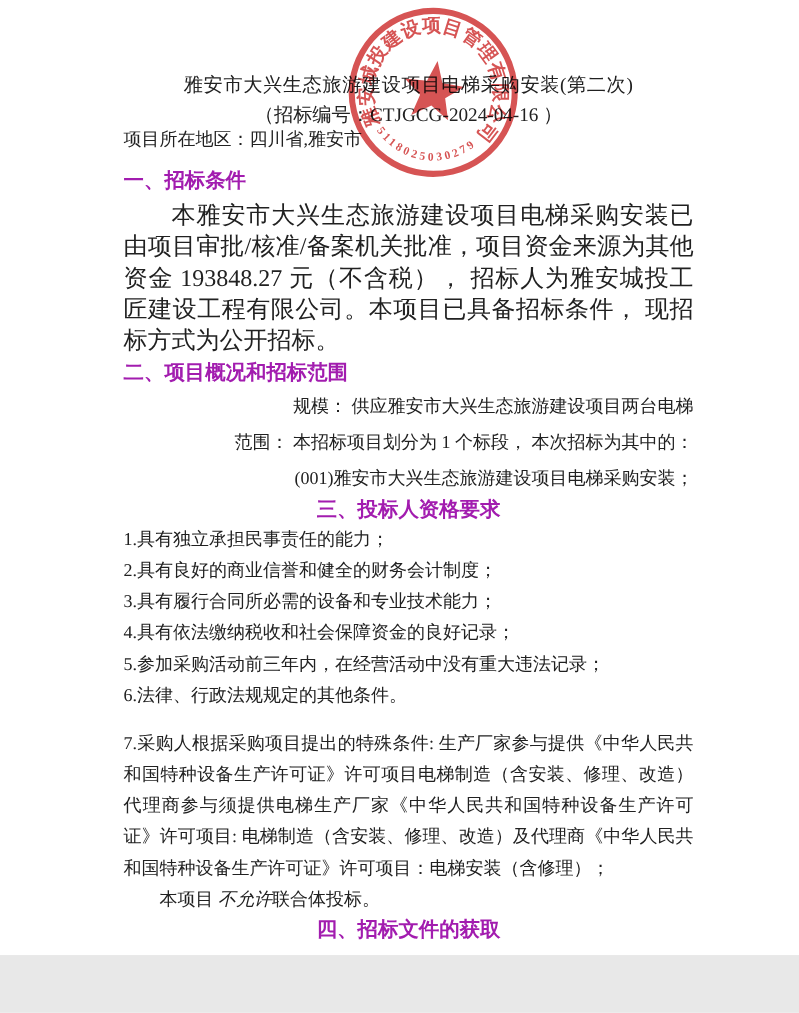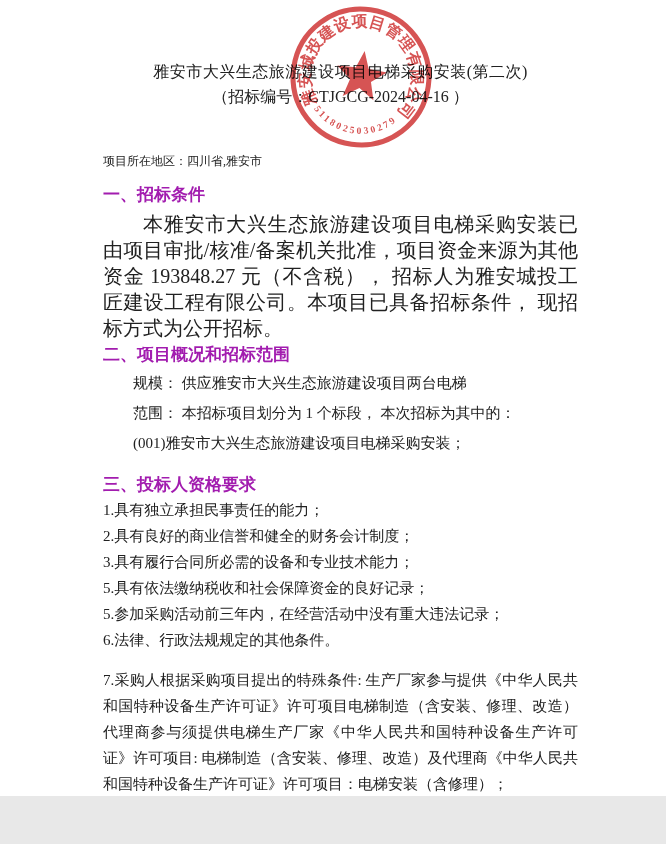--- a/index.html
+++ b/index.html
@@ -18,34 +18,34 @@
     padding-top:62px;
   }
   .title-line1 {
     text-align:center; font-size:16px; line-height:20px;
     letter-spacing:0.5px; white-space:nowrap;
   }
   .title-line2 {
     text-align:center; font-size:16px; line-height:20px;
     margin-top:5px; white-space:nowrap;
   }
-  .loc { margin-top:44px; font-size:12px; line-height:20px; white-space:nowrap; }
+  .loc { font-size:15px; line-height:20px; white-space:nowrap; }
   .sec-heading {
     margin-top:12px; font-size:17px; line-height:24px;
     font-weight:bold; color:#a21caf; white-space:nowrap;
   }
   .sec-heading.tight { margin-top:2px; }
-  .sec-heading.flush { margin-top:16px; }
+  .sec-heading.flush { margin-top:0;text-align:center; }
   .para {
     margin-top:4px; font-size:20px; line-height:26px;
     text-align:justify; text-indent:2em;
   }
   .sub {
     margin-top:2px; font-size:15px; line-height:28px;
-    padding-left:30px; white-space:nowrap;
+    padding-left:30px; white-space:nowrap;text-align:right;
   }
   .item {
     font-size:15px; line-height:26px; white-space:nowrap;
   }
   .item-para {
     font-size:15px; line-height:26px; text-align:justify;margin-top:14px;
   }
   .consortium { font-size:15px; line-height:26px; padding-left:30px; white-space:nowrap; }
   .consortium i { font-style:italic; }
   
@@ -78,21 +78,21 @@
     <div class="sec-heading tight">二、项目概况和招标范围</div>
     <div class="sub">规模： 供应雅安市大兴生态旅游建设项目两台电梯</div>
     <div class="sub">范围： 本招标项目划分为 1 个标段， 本次招标为其中的：</div>
     <div class="sub">(001)雅安市大兴生态旅游建设项目电梯采购安装；</div>
 
     <div class="sec-heading flush">三、投标人资格要求</div>
 
     <div class="item">1.具有独立承担民事责任的能力；</div>
     <div class="item">2.具有良好的商业信誉和健全的财务会计制度；</div>
     <div class="item">3.具有履行合同所必需的设备和专业技术能力；</div>
-    <div class="item">5.具有依法缴纳税收和社会保障资金的良好记录；</div>
+    <div class="item">4.具有依法缴纳税收和社会保障资金的良好记录；</div>
     <div class="item">5.参加采购活动前三年内，在经营活动中没有重大违法记录；</div>
     <div class="item">6.法律、行政法规规定的其他条件。</div>
     <p class="item-para">7.采购人根据采购项目提出的特殊条件: 生产厂家参与提供《中华人民共和国特种设备生产许可证》许可项目电梯制造（含安装、修理、改造）  代理商参与须提供电梯生产厂家《中华人民共和国特种设备生产许可证》许可项目: 电梯制造（含安装、修理、改造）及代理商《中华人民共和国特种设备生产许可证》许可项目：电梯安装（含修理）；</p>
 
     <div class="consortium"><span>本项目 </span><i>不允许</i><span>联合体投标。</span></div>
 
     <div class="sec-heading flush">四、招标文件的获取</div>
 
   </div>
 

